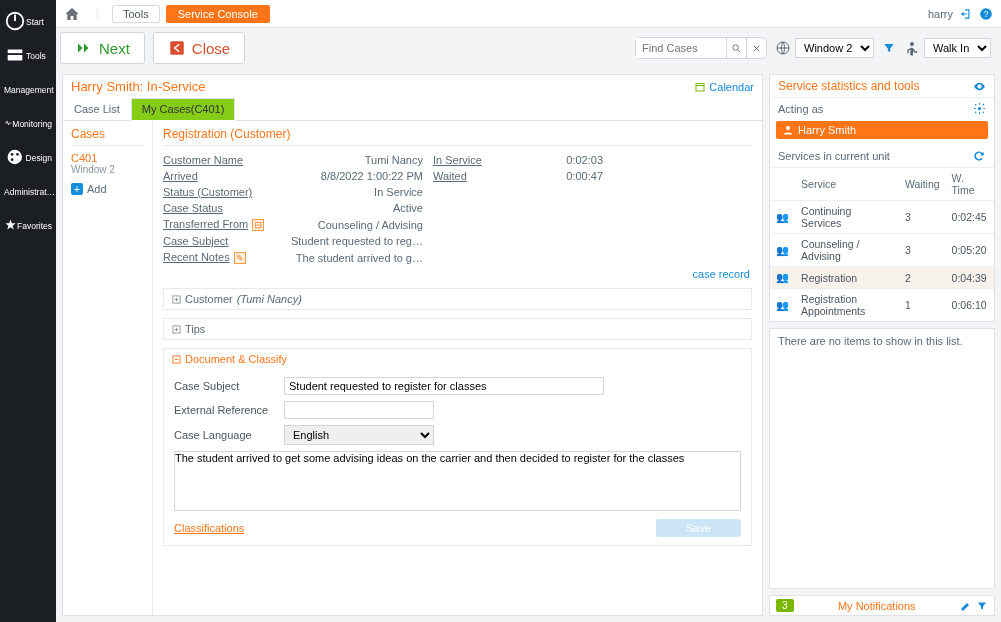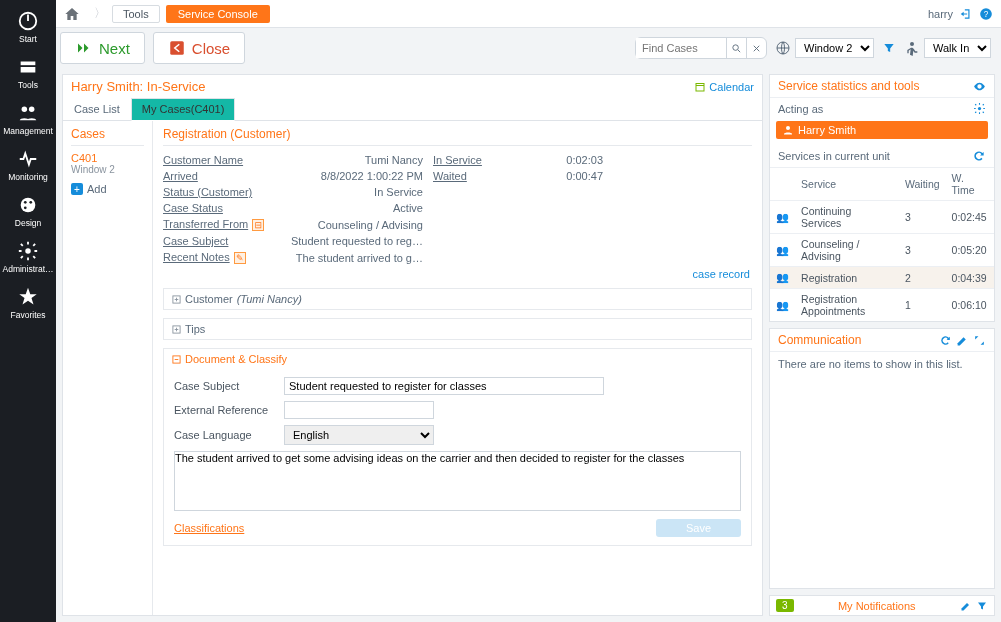--- a/index.html
+++ b/index.html
@@ -1,19 +1,19 @@
 <!DOCTYPE html>
 <html><head>
 <meta charset="utf-8">
 <style>
 * { margin:0; padding:0; box-sizing:border-box; font-family: Arial, Helvetica, sans-serif; }
 html,body { width:1001px; height:622px; background:#fff; overflow:hidden; }
 .app { display:flex; width:1001px; height:622px; }
 .sidebar { width:56px; background:#1b1e23; color:#fff; display:flex; flex-direction:column; align-items:center; padding-top:4px; }
-.sidebar .sb-item { width:100%; display:flex; flex-direction:column; align-items:center; padding:6px 4px; cursor:pointer; }
+.sidebar .sb-item { width:100%; display:flex; flex-direction:row; align-items:center; padding:6px 4px; cursor:pointer; }
 .sidebar .sb-item svg { width:22px; height:22px; fill:#fff; }
 .sidebar .sb-item span { font-size:8.5px; margin-top:2px; text-align:center; color:#fff; }
 .main { flex:1; display:flex; flex-direction:column; background:#f2f4f6; }
 .topbar { height:28px; background:#fff; display:flex; align-items:center; padding:0 8px; border-bottom:1px solid #dfe3e8; font-size:12px; }
 .home-ic { width:16px; height:16px; fill:#6a7178; margin-right:8px; }
 .bc-sep { color:#c0c5cc; margin:0 6px; }
 .crumb-tools { border:1px solid #d7dce1; padding:2px 10px; border-radius:2px; color:#4a5560; font-size:11px; }
 .crumb-sc { background:#ff7518; color:#fff; padding:3px 12px; margin-left:6px; border-radius:2px; font-size:11px; }
 .topbar .r { margin-left:auto; display:flex; align-items:center; gap:6px; font-size:11px; color:#5a6a7a; }
 .topbar .r svg { width:14px; height:14px; fill:#158cda; }
@@ -33,21 +33,21 @@
 .wsel svg.g { width:16px; height:16px; fill:#5a6a7a; }
 .wsel select { font-size:11px; border:1px solid #cfd6dd; padding:2px 4px; background:#fff; }
 .filter-ic { width:14px; height:14px; fill:#158cda; cursor:pointer; }
 .left-pane { flex:1; display:flex; flex-direction:column; background:#fff; border:1px solid #dfe3e8; }
 .lp-head { display:flex; align-items:center; padding:4px 8px; }
 .lp-head .title { color:#ff7518; font-size:13px; }
 .lp-head .cal { margin-left:auto; font-size:11px; color:#158cda; display:flex; align-items:center; gap:3px; cursor:pointer; }
 .lp-head .cal svg { width:12px; height:12px; fill:#7ab800; }
 .tabs { display:flex; border-bottom:1px solid #dfe3e8; font-size:11px; }
 .tabs .tab { padding:4px 10px; color:#5a6a7a; cursor:pointer; border:1px solid transparent; }
-.tabs .tab.active { border:1px solid #dfe3e8; border-bottom:1px solid #fff; margin-bottom:-1px; background:#14b8a6; color:#333; }
+.tabs .tab.active { border:1px solid #dfe3e8; border-bottom:1px solid #fff; margin-bottom:-1px; background:#84cc16; color:#333; }
 .lp-body { flex:1; display:flex; overflow:hidden; }
 .cases-col { width:90px; border-right:1px solid #e6e9ed; padding:6px 8px; font-size:11px; }
 .cases-col .h { color:#ff7518; font-size:12px; border-bottom:1px solid #e6e9ed; padding-bottom:4px; margin-bottom:6px; }
 .case-item { color:#ff7518; font-size:11px; }
 .case-item .s { color:#8a949f; font-size:10px; }
 .add-link { margin-top:8px; display:flex; align-items:center; gap:4px; font-size:11px; color:#5a6a7a; cursor:pointer; }
 .plus-bx { width:12px; height:12px; background:#158cda; color:#fff; display:flex; align-items:center; justify-content:center; font-size:10px; border-radius:2px; }
 .detail-col { flex:1; padding:6px 10px 10px 10px; overflow-y:auto; font-size:11px; color:#4a5560; }
 .detail-col .reg-h { color:#ff7518; font-size:12px; border-bottom:1px solid #e6e9ed; padding-bottom:4px; margin-bottom:8px; }
 .grid2 { display:grid; grid-template-columns:110px 160px 90px 80px; row-gap:4px; align-items:center; font-size:11px; }
@@ -388,34 +388,20 @@
                 <tr>
                   <td class="icn">👥</td>
                   <td>Registration Appointments</td>
                   <td>1</td>
                   <td>0:06:10</td>
                 </tr>
               </tbody>
           </table>
         </div>
         <div class="panel" style="flex:1;display:flex;flex-direction:column">
-          <div class="ph">
-            <span>Communication</span>
-            <div class="r">
-              <svg viewBox="0 0 24 24">
-                  <path d="M4 12a8 8 0 0114-5l2-2v6h-6l2-2a5 5 0 100 6l2 2a8 8 0 01-14-5z"></path>
-                </svg>
-              <svg viewBox="0 0 24 24">
-                  <path d="M3 17l11-11 4 4L7 21H3z"></path>
-                </svg>
-              <svg viewBox="0 0 24 24">
-                  <path d="M4 4h6L4 10zM20 20h-6l6-6z"></path>
-                </svg>
-            </div>
-          </div>
           <div class="comm-body">There are no items to show in this list.</div>
         </div>
         <div class="notif-bar">
           <span class="nb-b">3</span>
           <span class="t">My Notifications</span>
           <svg viewBox="0 0 24 24">
               <path d="M3 17l11-11 4 4L7 21H3z"></path>
             </svg>
           <svg viewBox="0 0 24 24">
               <path d="M4 5h16l-6 8v6l-4-2v-4z"></path>

